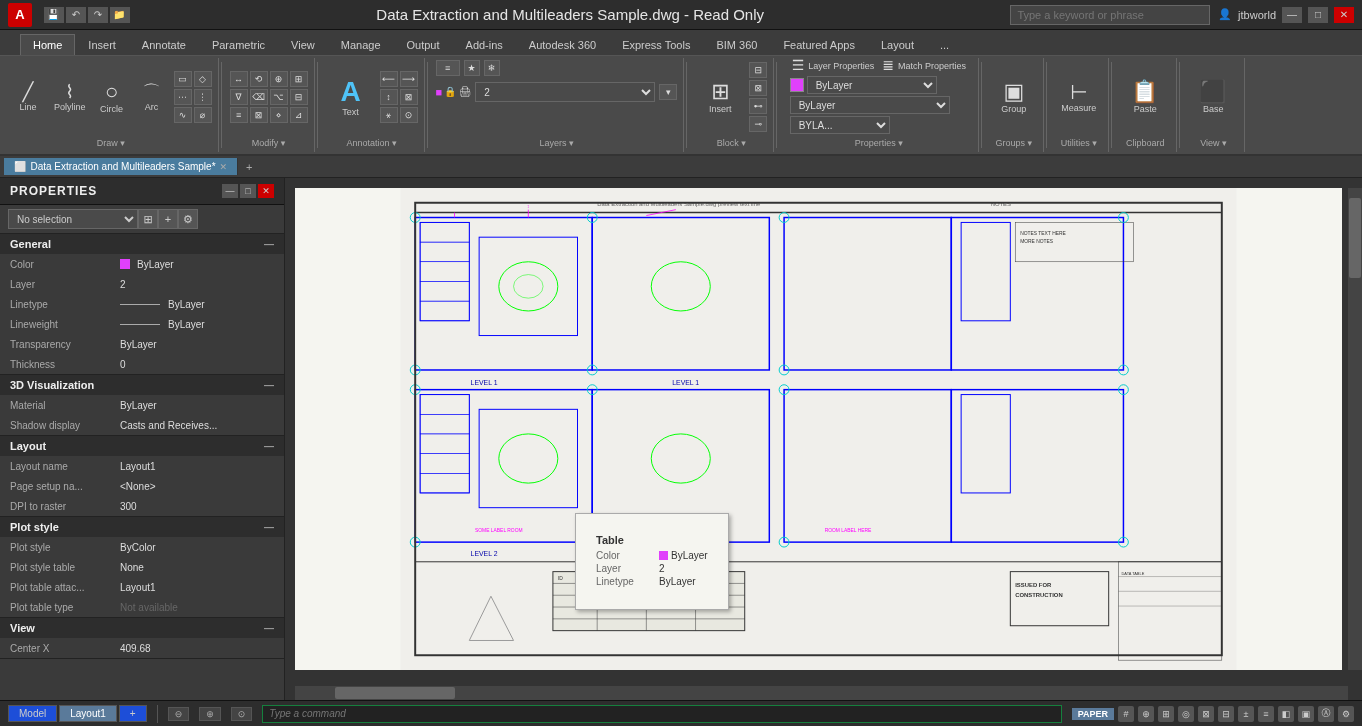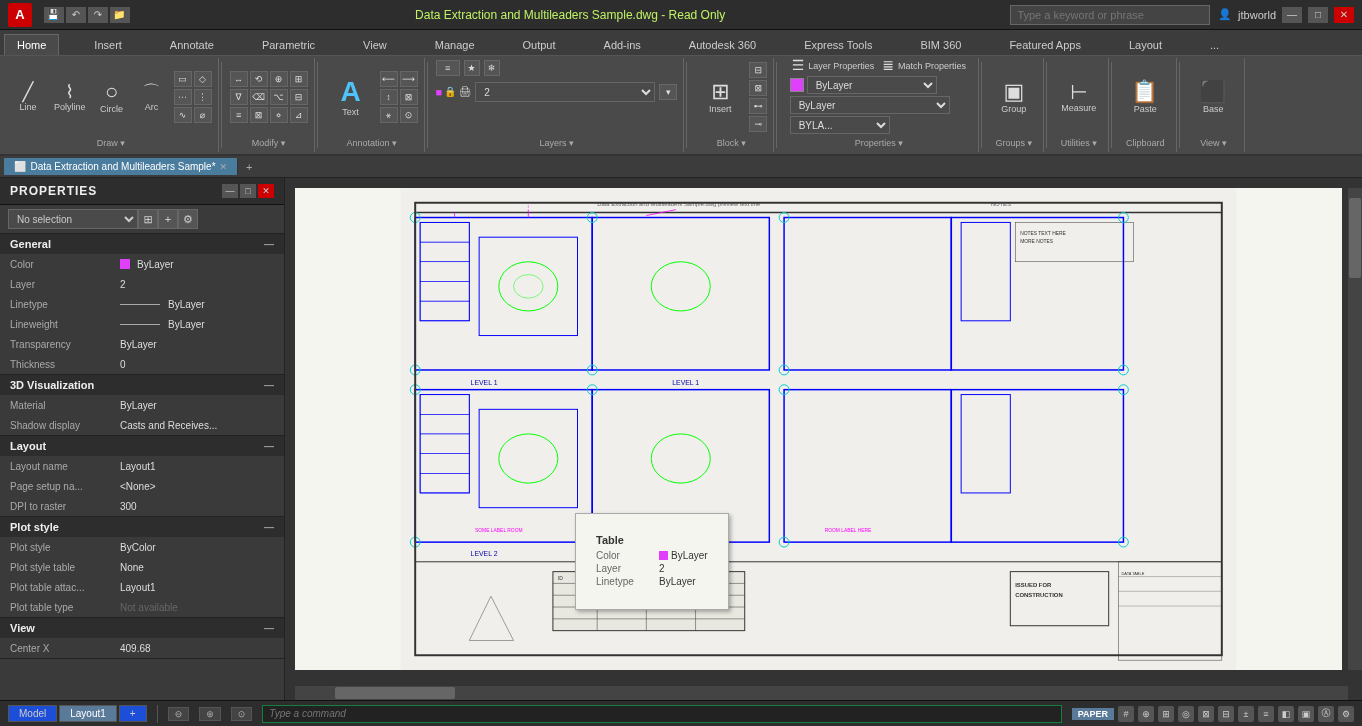--- a/index.html
+++ b/index.html
@@ -1,28 +1,28 @@
 <!DOCTYPE html>
 <html><head>
   <meta charset="utf-8">
   <style>
     * { margin: 0; padding: 0; box-sizing: border-box; }
     body { font-family: 'Segoe UI', Arial, sans-serif; font-size: 11px; background: #1a1a1a; color: #ddd; width: 1362px; height: 726px; overflow: hidden; }
 
     
     #title-bar { background: #2d2d2d; height: 30px; display: flex; align-items: center; justify-content: space-between; padding: 0 8px; border-bottom: 1px solid #111; }
     #title-bar .app-icon { width: 24px; height: 24px; background: #c00; border-radius: 2px; display: flex; align-items: center; justify-content: center; color: white; font-weight: bold; font-size: 13px; margin-right: 8px; }
-    #title-bar .title { flex: 1; text-align: center; font-size: 12px; color: #bef264; }
+    #title-bar .title { flex: 1; text-align: center; font-size: 15px; color: #e5e5e5; }
     #title-bar .win-btn { width: 20px; height: 16px; background: #555; border: none; color: #ccc; font-size: 10px; cursor: pointer; display: flex; align-items: center; justify-content: center; }
     #title-bar .win-btn.close { background: #c00; }
     #title-bar .search-box { background: #444; border: 1px solid #666; color: #ccc; font-size: 11px; padding: 2px 6px; width: 200px; height: 20px; }
     #title-bar .user-area { display: flex; align-items: center; gap: 6px; font-size: 11px; color: #ccc; }
 
     
-    #ribbon-tabs { background: #3c3c3c; height: 26px; display: flex; align-items: flex-end; padding-left: 4px; border-bottom: 1px solid #555; gap: 22px; }
+    #ribbon-tabs { background: #3c3c3c; height: 26px; display: flex; align-items: flex-end; padding-left: 20px; border-bottom: 1px solid #555; }
     .ribbon-tab { padding: 4px 12px; font-size: 11px; cursor: pointer; color: #ccc; border-top: 1px solid transparent; border-left: 1px solid transparent; border-right: 1px solid transparent; }
     .ribbon-tab.active { background: #4a4a4a; color: #fff; border-color: #666; border-bottom: none; }
 
     
     #ribbon { background: #4a4a4a; height: 100px; display: flex; align-items: stretch; border-bottom: 2px solid #333; padding: 2px 4px; gap: 2px; }
     .ribbon-panel { display: flex; flex-direction: column; align-items: center; justify-content: flex-end; border-right: 1px solid #666; padding: 2px 6px; min-width: 60px; }
     .ribbon-panel .panel-label { font-size: 9px; color: #aaa; margin-top: 2px; padding: 2px 0; }
     .ribbon-panel-content { display: flex; gap: 4px; align-items: center; flex: 1; }
     .ribbon-btn { display: flex; flex-direction: column; align-items: center; cursor: pointer; padding: 2px 4px; border-radius: 2px; min-width: 36px; }
     .ribbon-btn .icon { font-size: 18px; color: #ddd; line-height: 1; }

